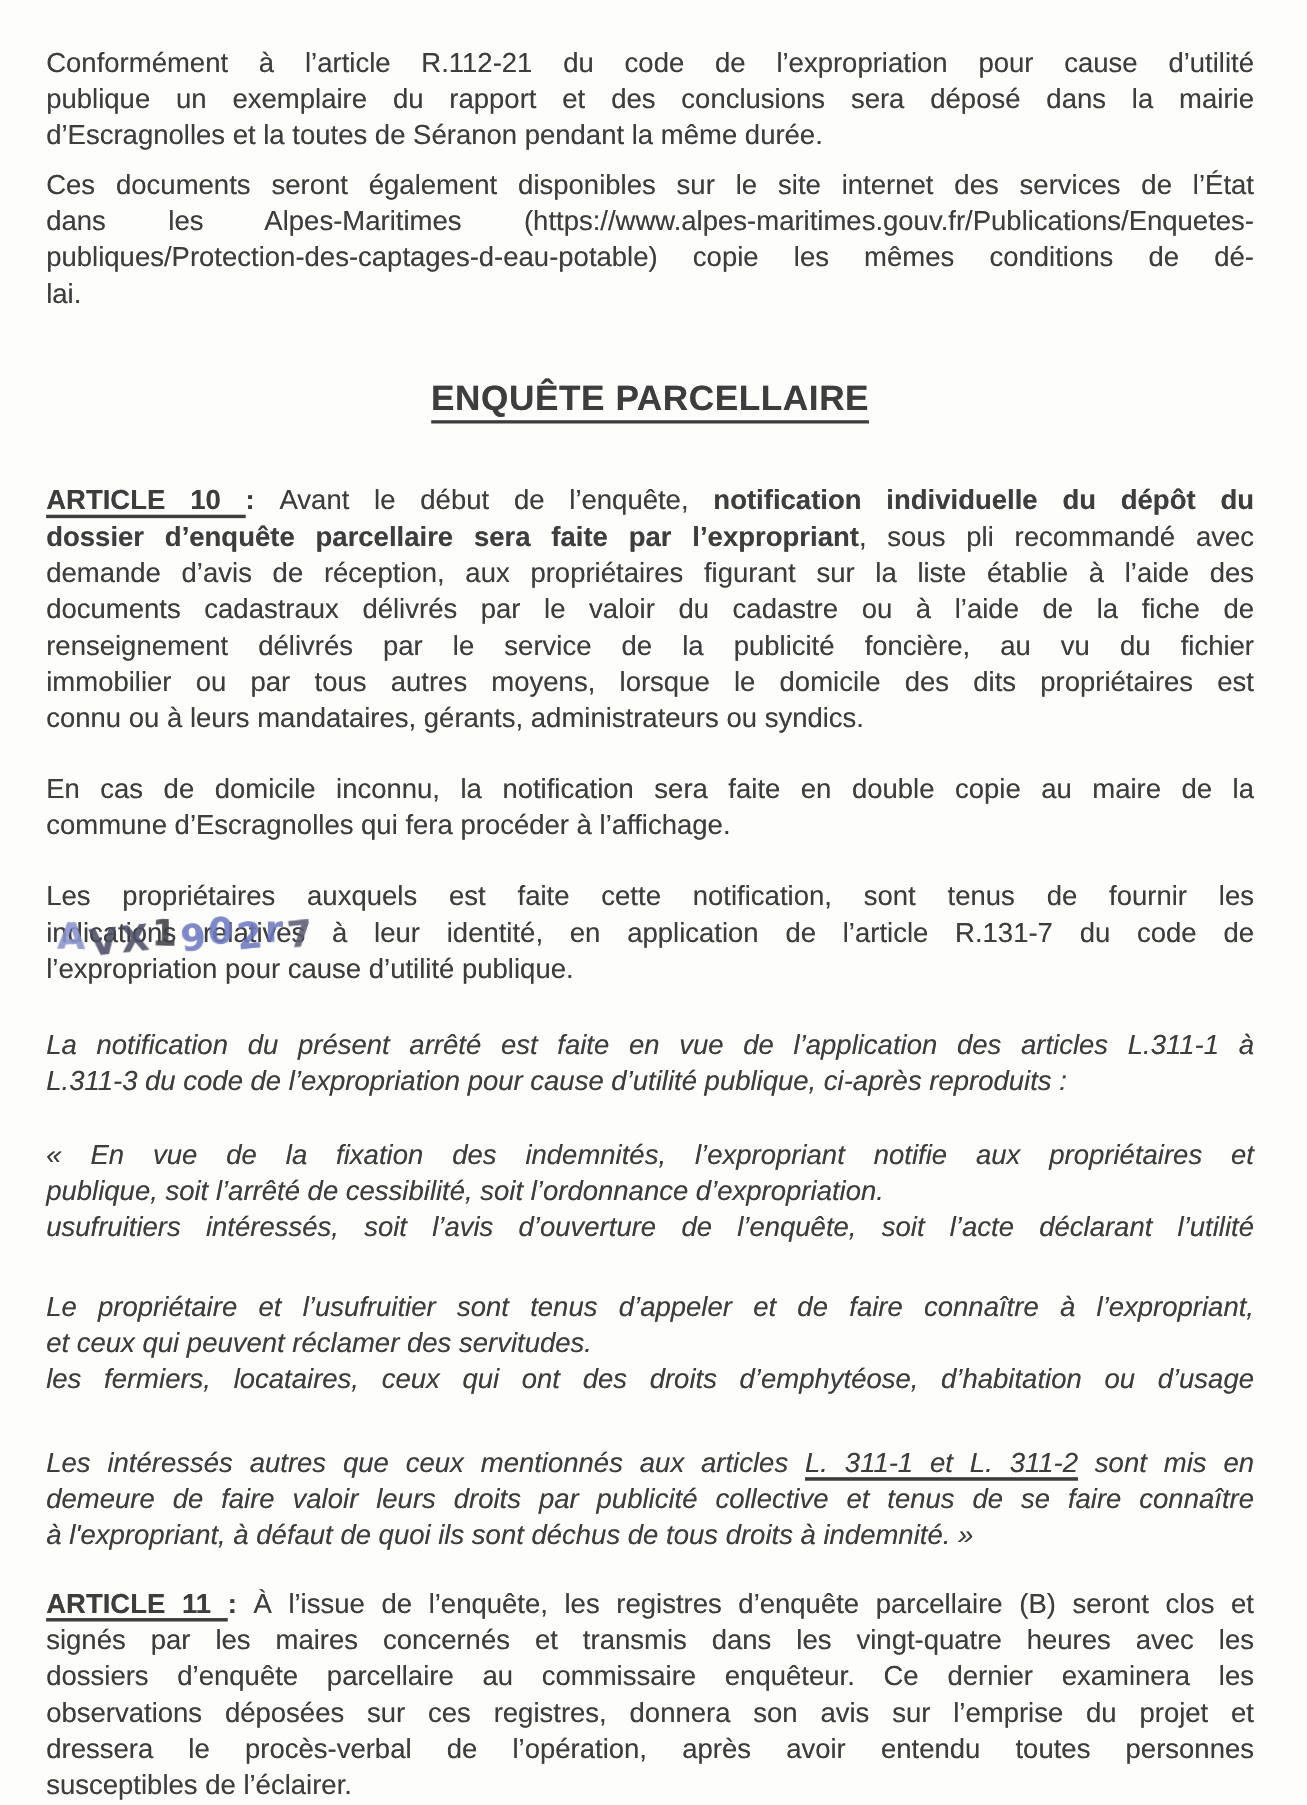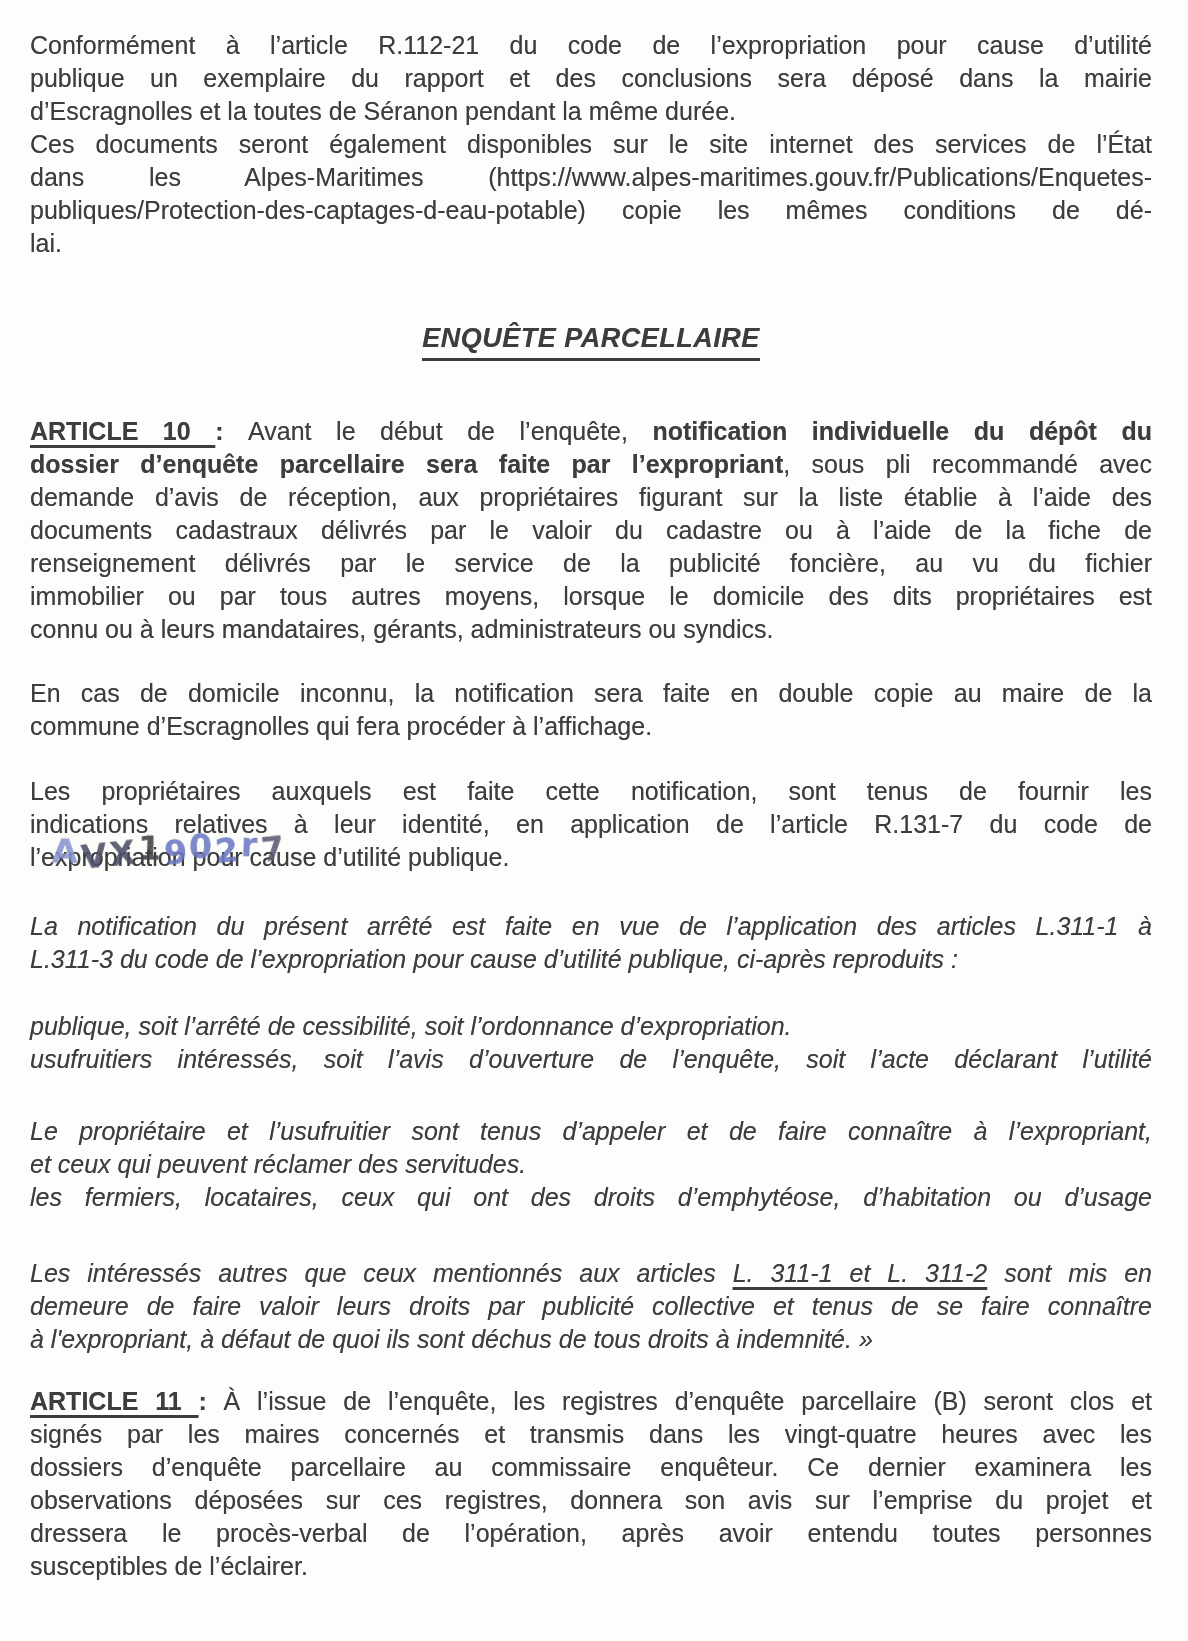--- a/index.html
+++ b/index.html
@@ -10,21 +10,21 @@
     background: #fdfdfc;
     position: relative;
     overflow: hidden;
     padding: 29px 36px 0 30px;
     font-family: "Liberation Sans", "DejaVu Sans", sans-serif;
     font-size: 25px;
     line-height: 33px;
     color: #3d3d3d;
     text-shadow: 0 0 0.5px rgba(61,61,61,0.55);
   }
-  .block { margin: 0; }
+  .block { margin: 12px; }
   .line {
     text-align: justify;
     text-align-last: justify;
     white-space: normal;
   }
   .line.last {
     text-align-last: left;
   }
   .b { font-weight: 700; }
   .u {
@@ -32,25 +32,24 @@
     text-decoration-thickness: 2.5px;
     text-underline-offset: 5px;
   }
   .italic { font-style: italic; }
 
   
   .heading { text-align: center; }
   .heading-text {
     display: inline-block;
     font-weight: 700;
-    font-size: 27px;
+    font-size: 32px;
     border-bottom: 3px solid #3d3d3d;
     padding-bottom: 3px;
     letter-spacing: 0.5px;
-    font-style: italic;
   }
 
   
   [data-name="heading-enquete-parcellaire"] { margin-top: 62px; }
   [data-name="paragraph-article-10"]        { margin-top: 54px; }
   [data-name="paragraph-en-cas"]            { margin-top: 31px; }
   [data-name="paragraph-les-proprietaires"] { margin-top: 32px; }
   [data-name="paragraph-notification-arrete"]        { margin-top: 36px; }
   [data-name="paragraph-en-vue-fixation"]            { margin-top: 34px; }
   [data-name="paragraph-proprietaire-usufruitier"]   { margin-top: 39px; }
@@ -108,20 +107,21 @@
     <div class="block para" data-name="paragraph-les-proprietaires">
       <div class="line" data-name="text-line"><span data-name="text-segment">Les propriétaires auxquels est faite cette notification, sont tenus de fournir les</span></div>
       <div class="line" data-name="text-line"><span data-name="text-segment">indications relatives à leur identité, en application de l’article R.131-7 du code de</span></div>
       <div class="line last" data-name="text-line"><span data-name="text-segment">l’expropriation pour cause d’utilité publique.</span></div>
     </div>
     <div class="block para italic" data-name="paragraph-notification-arrete">
       <div class="line" data-name="text-line"><span data-name="text-segment">La notification du présent arrêté est faite en vue de l’application des articles L.311-1 à</span></div>
       <div class="line last" data-name="text-line"><span data-name="text-segment">L.311-3 du code de l’expropriation pour cause d’utilité publique, ci-après reproduits :</span></div>
     </div>
     <div class="block para italic" data-name="paragraph-en-vue-fixation">
+      <div class="line" data-name="text-line"><span data-name="text-segment">« En vue de la fixation des indemnités, l’expropriant notifie aux propriétaires et</span></div>
       <div class="line last" data-name="text-line"><span data-name="text-segment">publique, soit l’arrêté de cessibilité, soit l’ordonnance d’expropriation.</span></div>
       <div class="line" data-name="text-line"><span data-name="text-segment">usufruitiers intéressés, soit l’avis d’ouverture de l’enquête, soit l’acte déclarant l’utilité</span></div>
     </div>
     <div class="block para italic" data-name="paragraph-proprietaire-usufruitier">
       <div class="line" data-name="text-line"><span data-name="text-segment">Le propriétaire et l’usufruitier sont tenus d’appeler et de faire connaître à l’expropriant,</span></div>
       <div class="line last" data-name="text-line"><span data-name="text-segment">et ceux qui peuvent réclamer des servitudes.</span></div>
       <div class="line" data-name="text-line"><span data-name="text-segment">les fermiers, locataires, ceux qui ont des droits d’emphytéose, d’habitation ou d’usage</span></div>
     </div>
     <div class="block para italic" data-name="paragraph-interesses-autres">
       <div class="line" data-name="text-line"><span data-name="text-segment">Les intéressés autres que ceux mentionnés aux articles </span><span class="u" data-name="articles-l311-reference">L. 311-1 et L. 311-2</span><span data-name="text-segment"> sont mis en</span></div>

